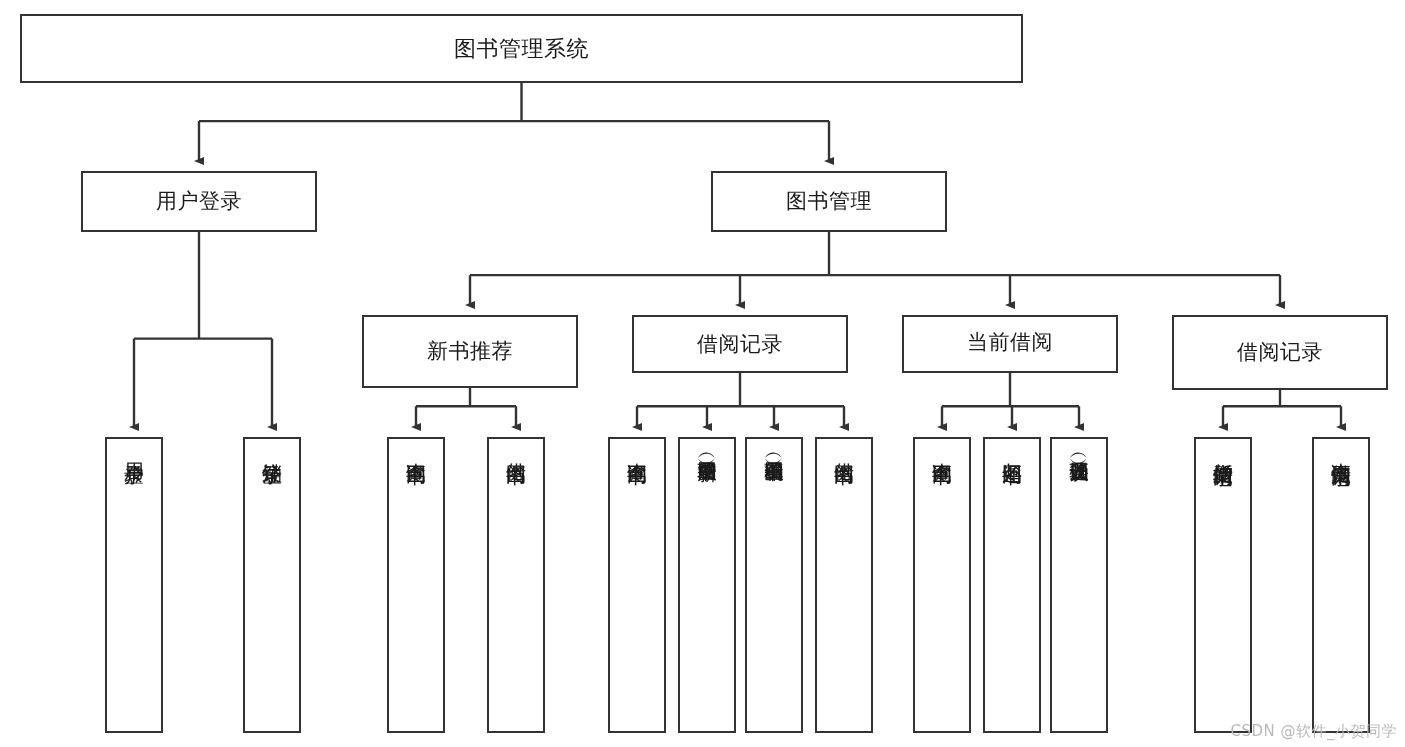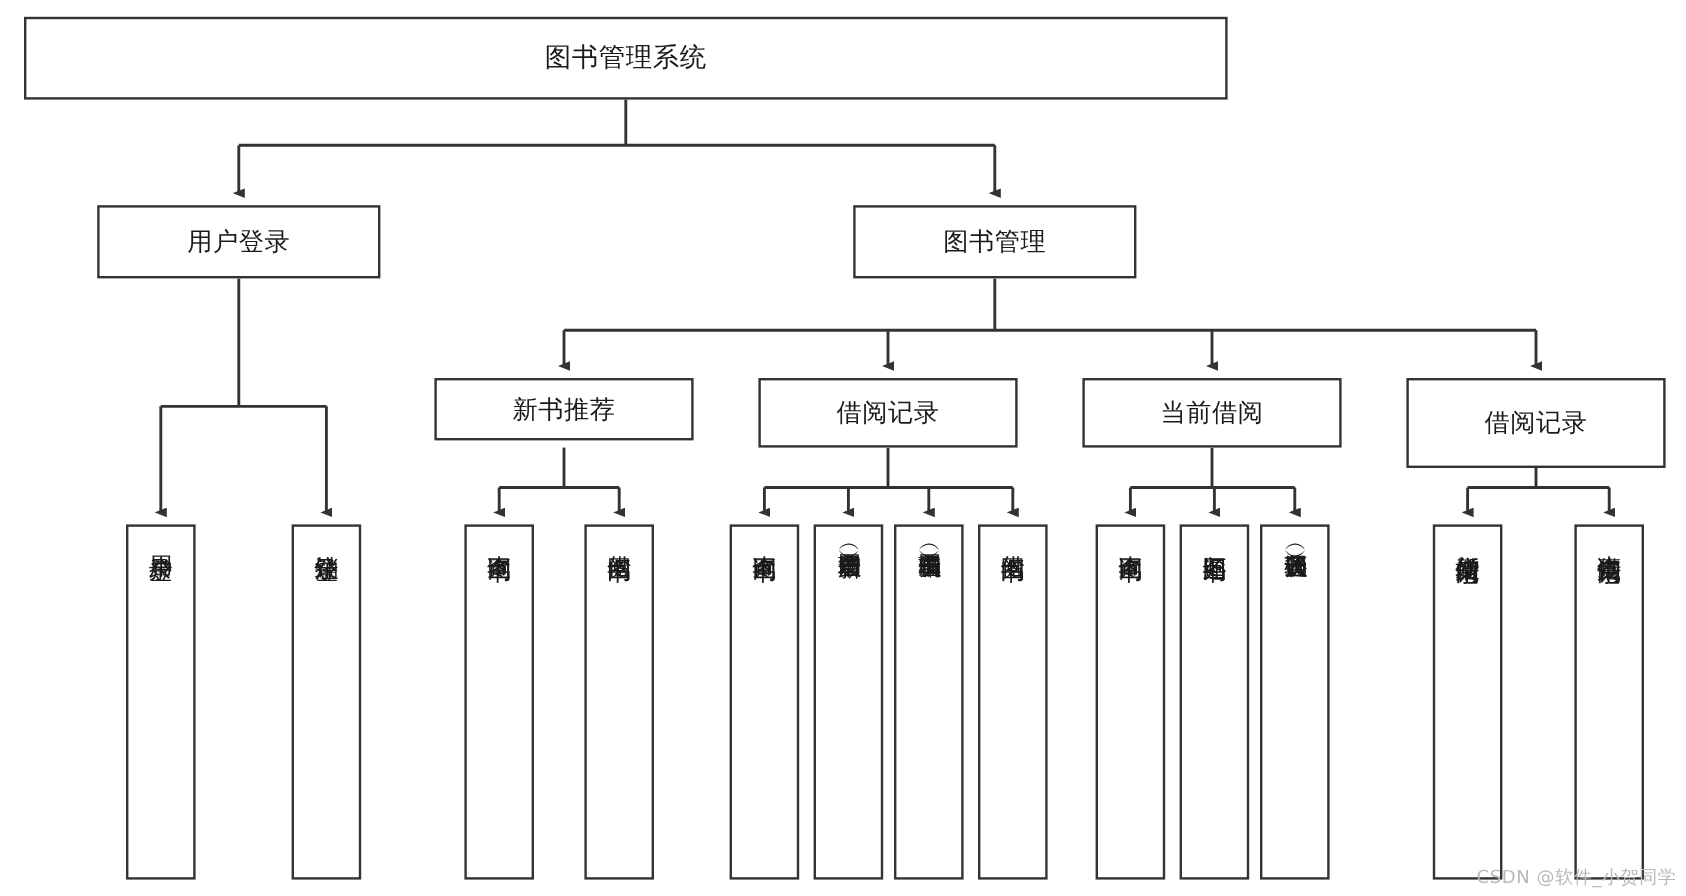--- a/index.html
+++ b/index.html
@@ -129,27 +129,27 @@
   <div id="nodes-layer">
       <div class="node horiz root" style="left: 20px; top: 14px; width: 1003px; height: 69px;">
         <span class="label">图书管理系统</span>
       </div>
       <div class="node horiz" style="left: 81px; top: 171px; width: 236px; height: 61px;">
         <span class="label">用户登录</span>
       </div>
       <div class="node horiz" style="left: 711px; top: 171px; width: 236px; height: 61px;">
         <span class="label">图书管理</span>
       </div>
-      <div class="node horiz" style="left: 362px; top: 315px; width: 216px; height: 52px;">
+      <div class="node horiz" style="left: 362px; top: 315px; width: 216px; height: 73px;">
         <span class="label">新书推荐</span>
       </div>
       <div class="node horiz" style="left: 632px; top: 315px; width: 216px; height: 58px;">
         <span class="label">借阅记录</span>
       </div>
-      <div class="node horiz" style="left: 902px; top: 315px; width: 216px; height: 58px;">
+      <div class="node horiz" style="left: 902px; top: 315px; width: 216px; height: 58px; font-family: Liberation Mono, monospace;">
         <span class="label">当前借阅</span>
       </div>
       <div class="node horiz" style="left: 1172px; top: 315px; width: 216px; height: 75px;">
         <span class="label">借阅记录</span>
       </div>
       <div class="node vert" style="left: 105px; top: 437px; width: 58px; height: 296px;">
         <span class="label">用户登录</span>
       </div>
       <div class="node vert" style="left: 243px; top: 437px; width: 58px; height: 296px;">
         <span class="label">注销登录</span>

